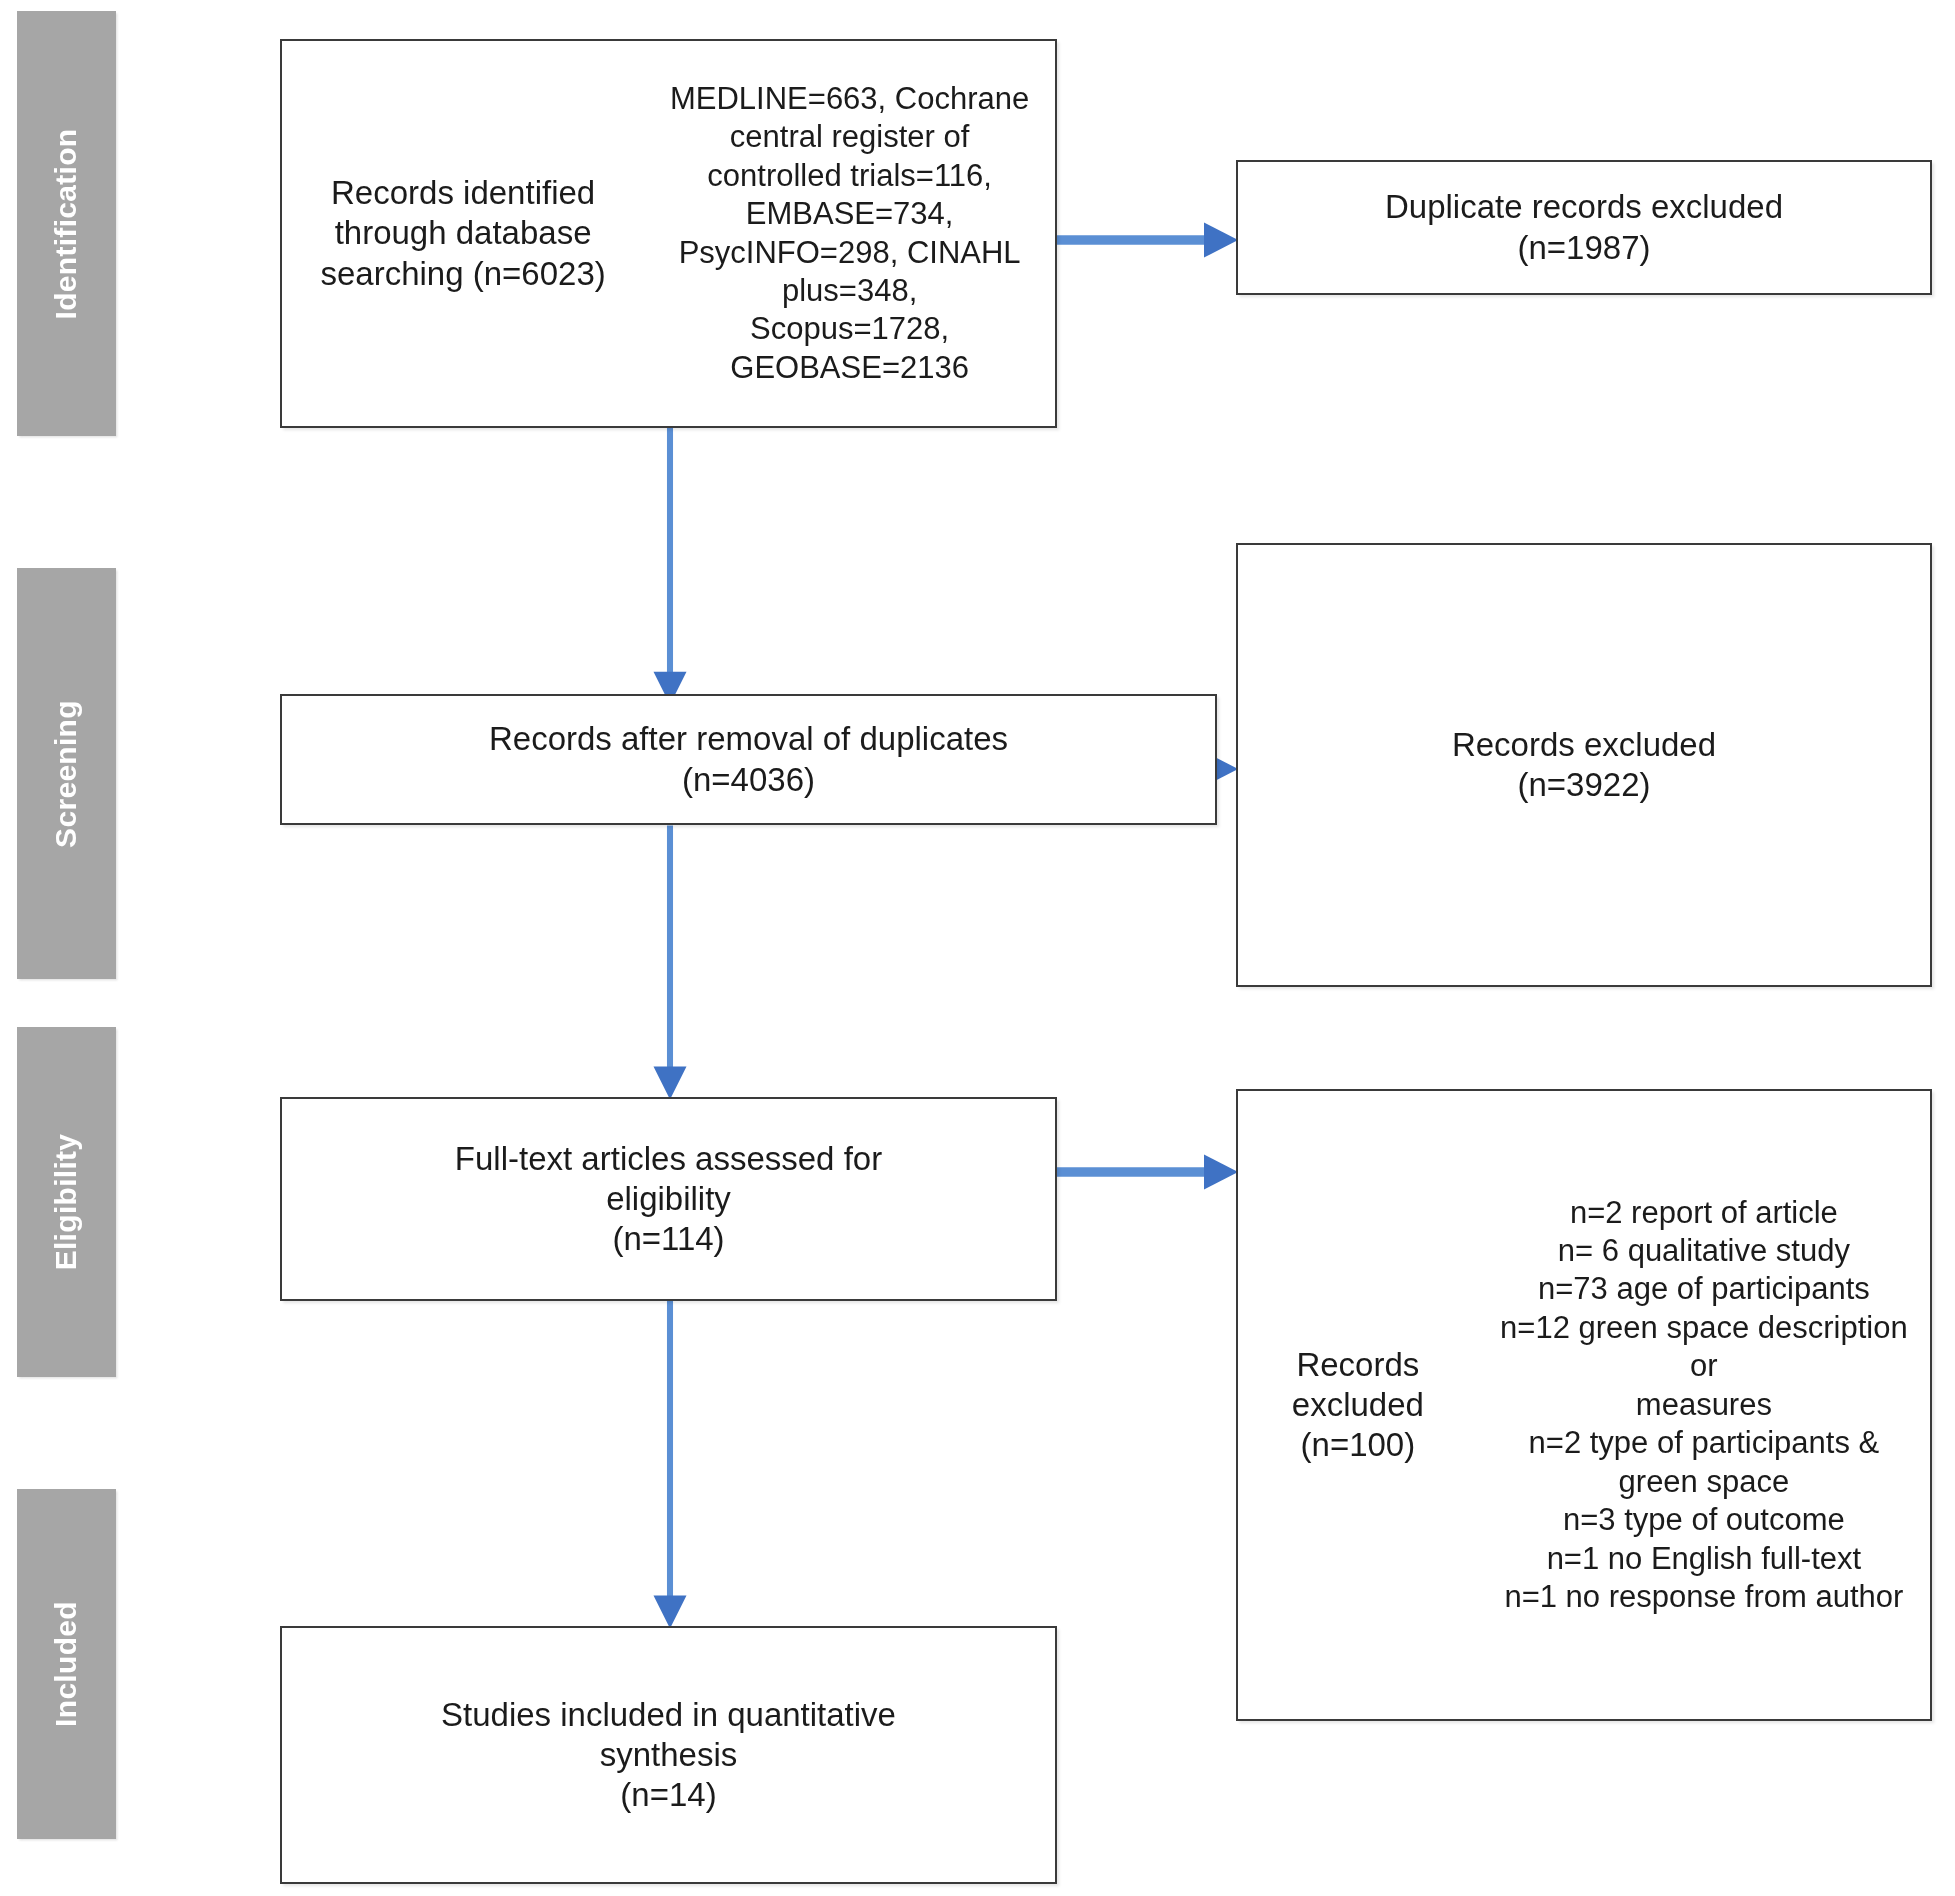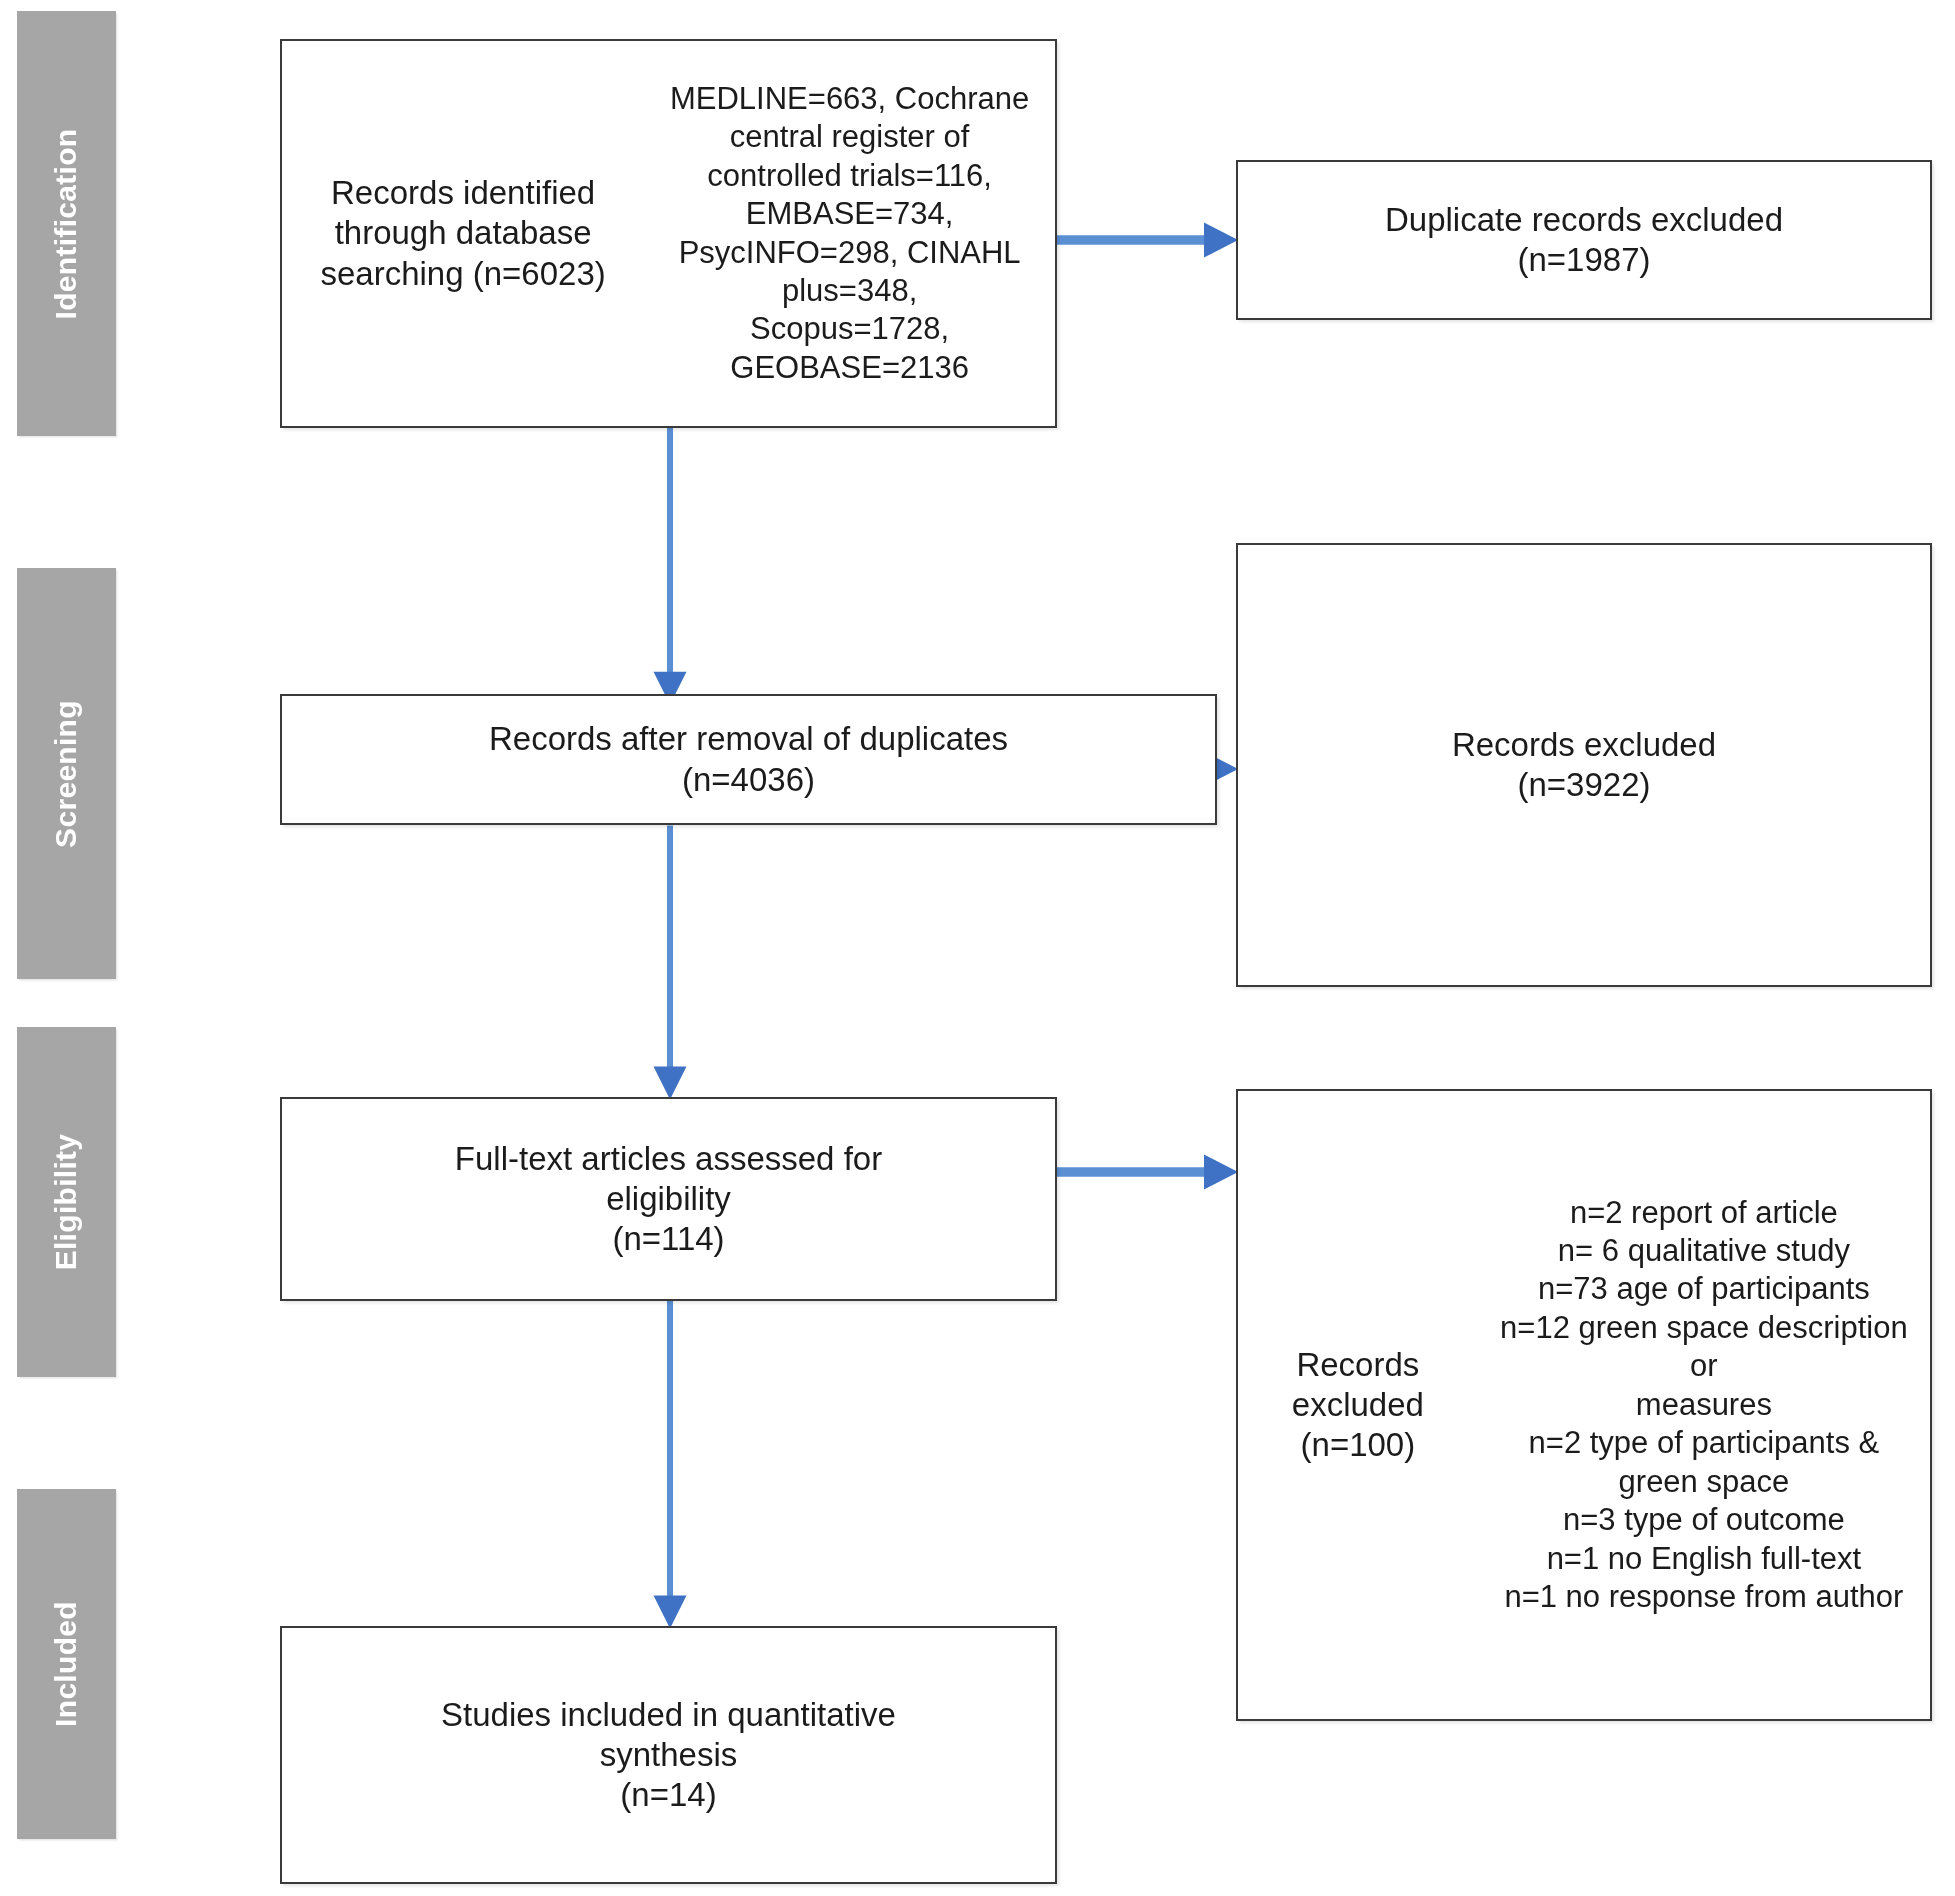--- a/index.html
+++ b/index.html
@@ -138,21 +138,21 @@
   <div class="flow-box" style="left:280px; top:39px; width:777px; height:389px;">
     <div class="box-title">Records identified through database
 searching (n=6023)</div>
     <div class="gap-lg"></div>
     <div class="box-sub">MEDLINE=663,  Cochrane central register of
 controlled trials=116, EMBASE=734,
 PsycINFO=298, CINAHL plus=348,
 Scopus=1728, GEOBASE=2136</div>
   </div>
 
-  <div class="flow-box" style="left:1236px; top:160px; width:696px; height:160px;">
+  <div class="flow-box" style="left:1236px; top:160px; width:696px; height:135px;">
     <div class="box-title">Duplicate records excluded
 (n=1987)</div>
   </div>
 
   <div class="flow-box" style="left:280px; top:694px; width:937px; height:131px;">
     <div class="box-title">Records after removal of duplicates
 (n=4036)</div>
   </div>
 
   <div class="flow-box" style="left:1236px; top:543px; width:696px; height:444px;">

